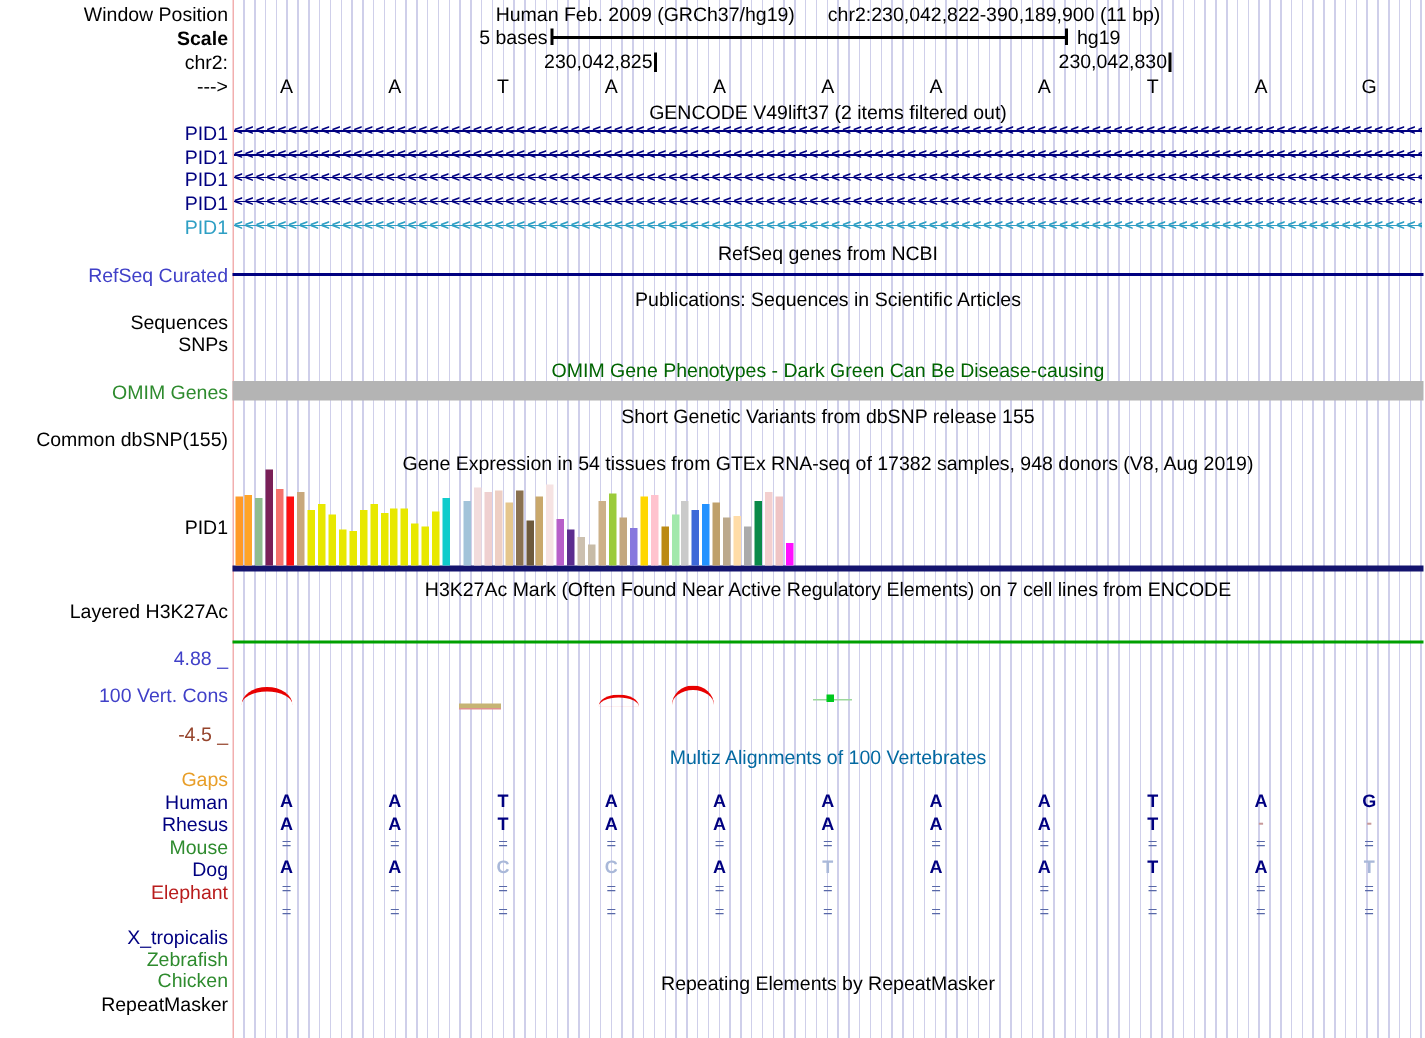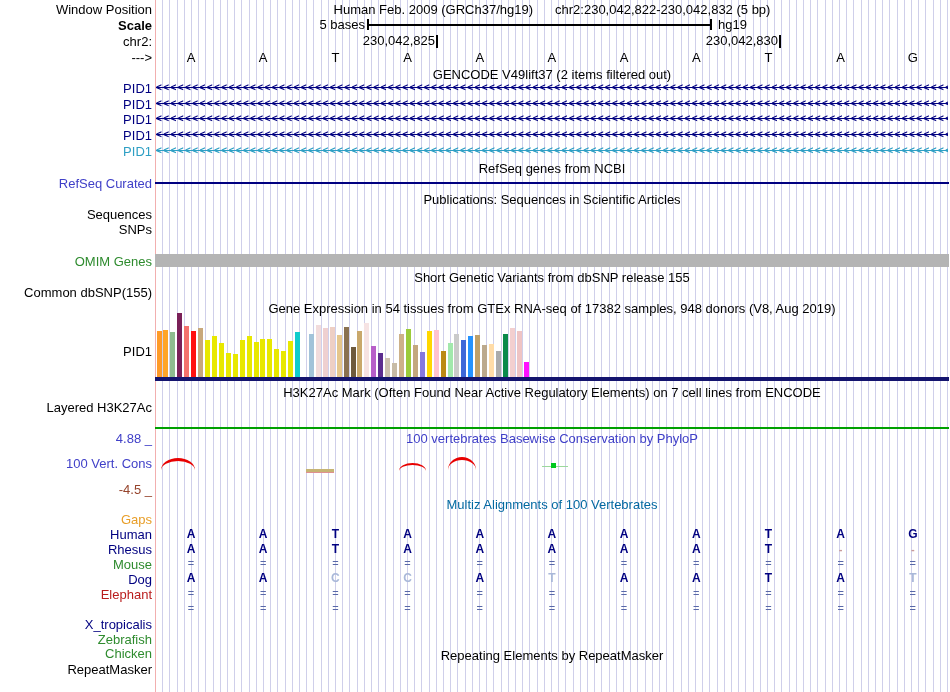--- a/index.html
+++ b/index.html
@@ -24,21 +24,21 @@
        border-radius:50% 50% 0 0 / 100% 100% 0 0;}
   .hdr-center{position:absolute;left:155px;top:2px;width:794px;text-align:center;}
 </style>
 </head>
 <body>
 
 <div id="canvas">
   <div class="track-bg"></div>
 
   <div class="hdr-center">
-    <span>Human Feb. 2009 (GRCh37/hg19)</span><span style="display:inline-block;width:22px;"></span><span>chr2:230,042,822-230,042,832 (5 bp)</span>
+    <span>Human Feb. 2009 (GRCh37/hg19)</span><span style="display:inline-block;width:22px;"></span><span>chr2:230,042,822-390,189,900 (11 bp)</span>
   </div>
   <div class="abs" style="left:155px;top:17px;width:210px;text-align:right;">5 bases</div>
   <div class="hline" style="left:368px;top:24px;width:343px;height:2px;background:#000;"></div>
   <div class="hline" style="left:367px;top:19px;width:2px;height:11px;background:#000;"></div>
   <div class="hline" style="left:710px;top:19px;width:2px;height:11px;background:#000;"></div>
   <div class="abs" style="left:718px;top:17px;">hg19</div>
   <div class="abs" style="left:235px;top:33px;width:200px;text-align:right;">230,042,825</div>
   <div class="hline" style="left:436px;top:35px;width:2px;height:13px;background:#000;"></div>
   <div class="abs" style="left:580px;top:33px;width:198px;text-align:right;">230,042,830</div>
   <div class="hline" style="left:779px;top:35px;width:2px;height:13px;background:#000;"></div>
@@ -80,24 +80,24 @@
     <div class="lbl" style="top: 557px; color: rgb(46, 139, 46);">Mouse</div>
     <div class="lbl" style="top: 572px; color: rgb(0, 0, 128);">Dog</div>
     <div class="lbl" style="top: 587px; color: #b91c1c;">Elephant</div>
     <div class="lbl" style="top: 602px; color: rgb(46, 139, 46); margin-top: 44px;">Chicken</div>
     <div class="lbl" style="top: 617px; color: rgb(0, 0, 128);">X_tropicalis</div>
     <div class="lbl" style="top: 632px; color: rgb(46, 139, 46);">Zebrafish</div>
     <div class="lbl" style="top: 662px; color: rgb(0, 0, 0);">RepeatMasker</div>
     <div class="ttl" style="top: 67px; color: rgb(0, 0, 0);">GENCODE V49lift37 (2 items filtered out)</div>
     <div class="ttl" style="top: 161px; color: rgb(0, 0, 0);">RefSeq genes from NCBI</div>
     <div class="ttl" style="top: 192px; color: rgb(0, 0, 0);">Publications: Sequences in Scientific Articles</div>
+    <div class="ttl" style="top: 239px; color: rgb(0, 100, 0);">OMIM Gene Phenotypes - Dark Green Can Be Disease-causing</div>
     <div class="ttl" style="top: 270px; color: rgb(0, 0, 0);">Short Genetic Variants from dbSNP release 155</div>
     <div class="ttl" style="top: 301px; color: rgb(0, 0, 0);">Gene Expression in 54 tissues from GTEx RNA-seq of 17382 samples, 948 donors (V8, Aug 2019)</div>
     <div class="ttl" style="top: 385px; color: rgb(0, 0, 0);">H3K27Ac Mark (Often Found Near Active Regulatory Elements) on 7 cell lines from ENCODE</div>
-    <div class="ttl" style="top: 431px; color: rgb(64, 64, 200);">100 vertebrates Basewise Conservation by PhyloP</div>
     <div class="ttl" style="top: 497px; color: #0369a1;">Multiz Alignments of 100 Vertebrates</div>
     <div class="ttl" style="top: 648px; color: rgb(0, 0, 0);">Repeating Elements by RepeatMasker</div>
     <div class="base" style="left: 155px; top: 50px; width: 72px;">A</div>
     <div class="base" style="left: 227.18px; top: 50px; width: 72px;">A</div>
     <div class="base" style="left: 299.36px; top: 50px; width: 72px;">T</div>
     <div class="base" style="left: 371.54px; top: 50px; width: 72px;">A</div>
     <div class="base" style="left: 443.72px; top: 50px; width: 72px;">A</div>
     <div class="base" style="left: 515.9px; top: 50px; width: 72px;">A</div>
     <div class="base" style="left: 588.08px; top: 50px; width: 72px;">A</div>
     <div class="base" style="left: 660.26px; top: 50px; width: 72px;">A</div>

